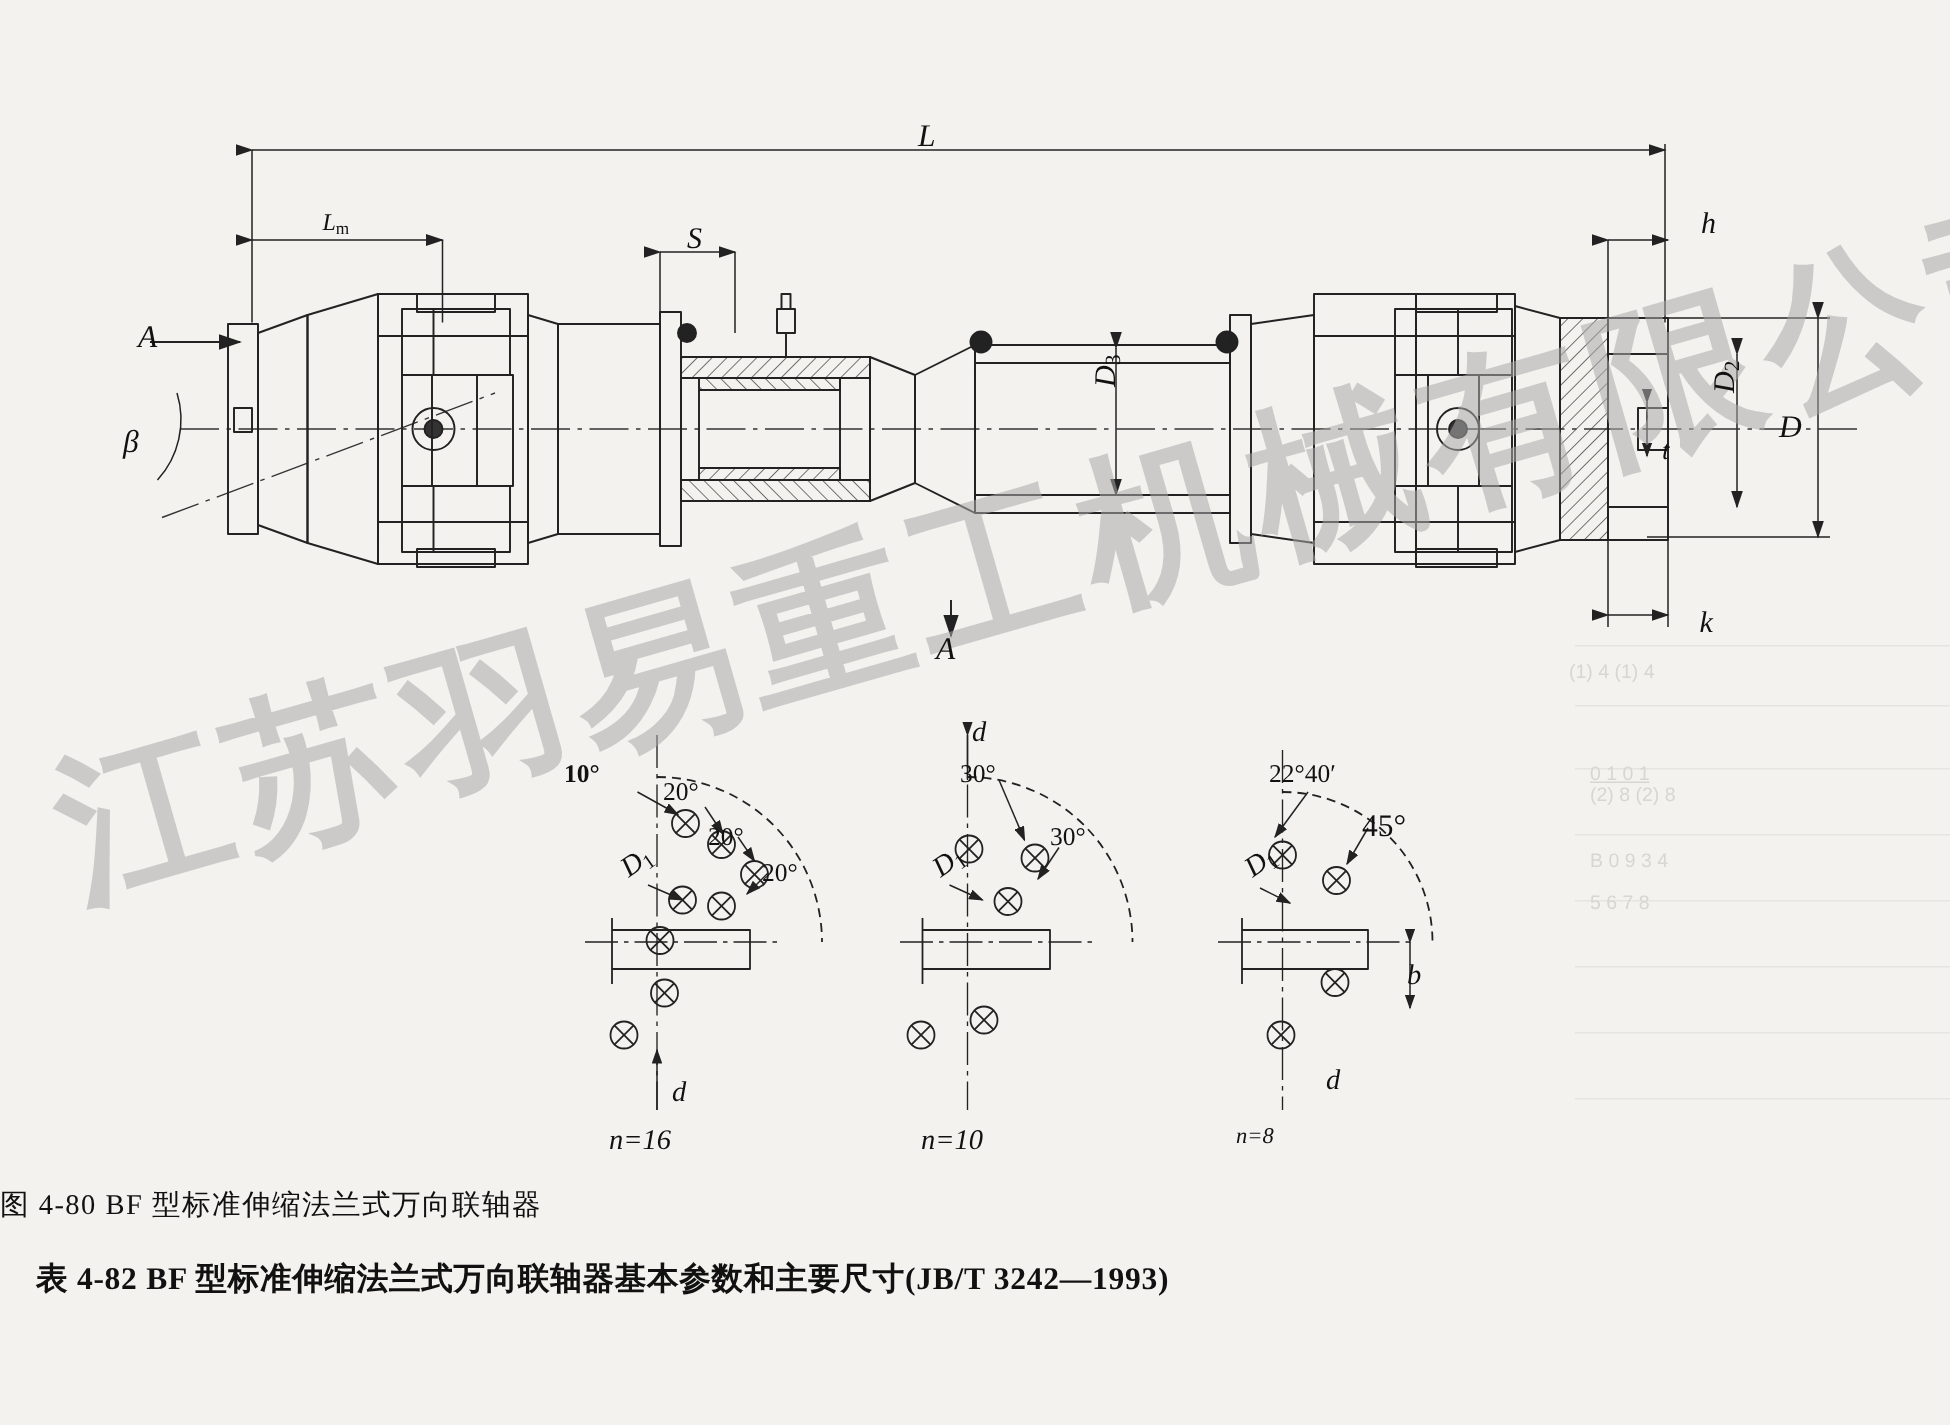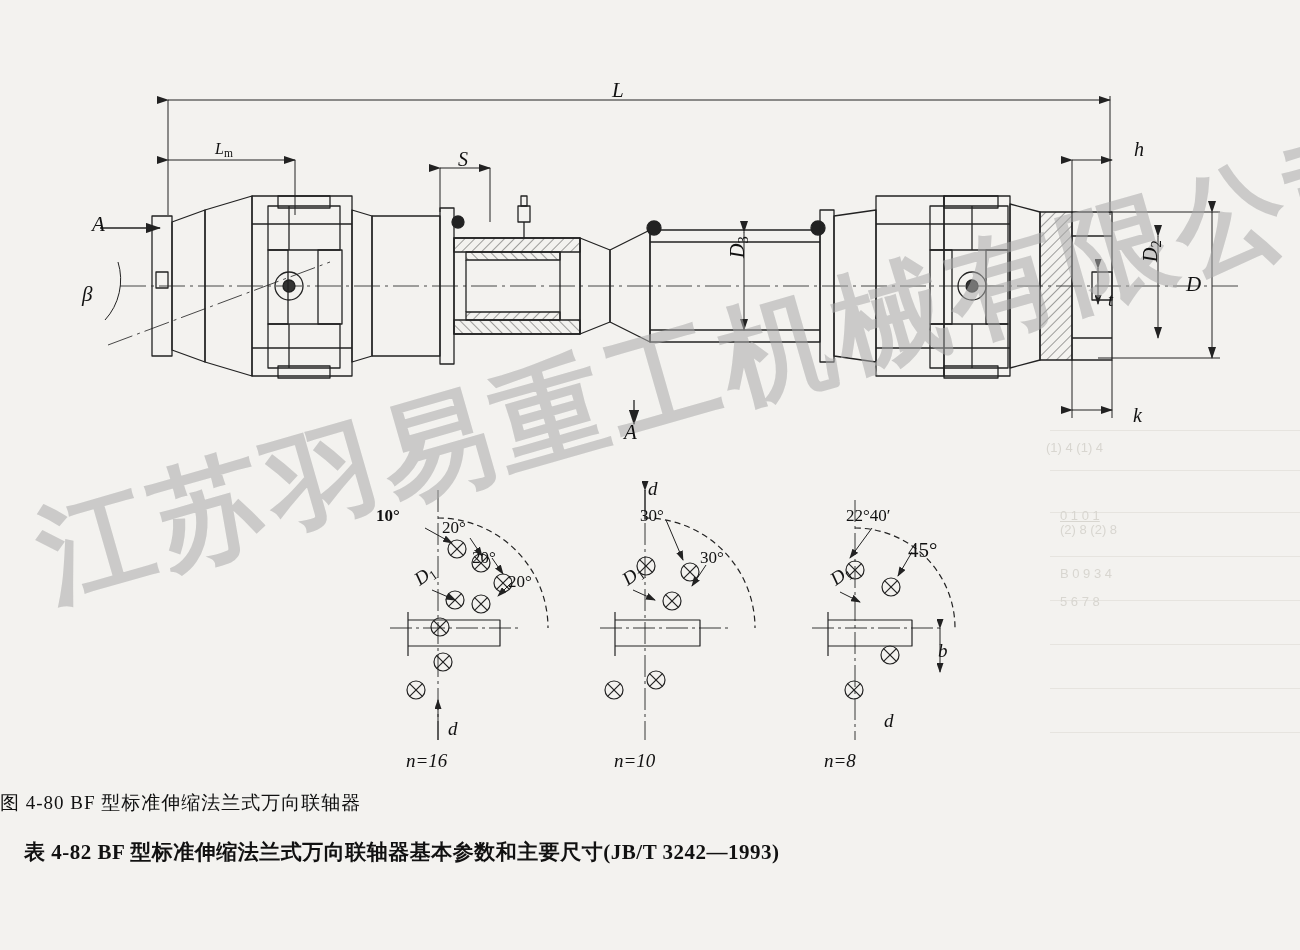--- a/index.html
+++ b/index.html
@@ -451,18 +451,18 @@
   <div class="lbl up" style="left:700px;top:548px;font-size:17px;">30°</div>
   <div class="lbl" style="left:618px;top:572px;font-size:19px;transform:rotate(-35deg);transform-origin:left top;"><span>D</span><span class="sub">1</span></div>
   <div class="lbl" style="left:648px;top:478px;font-size:19px;">d</div>
   <div class="lbl" style="left:614px;top:750px;font-size:19px;">n=10</div>
 
   <div class="lbl up" style="left:846px;top:506px;font-size:17px;">22°40′</div>
   <div class="lbl up" style="left:908px;top:538px;font-size:21px;">45°</div>
   <div class="lbl" style="left:826px;top:572px;font-size:19px;transform:rotate(-35deg);transform-origin:left top;"><span>D</span><span class="sub">1</span></div>
   <div class="lbl" style="left:938px;top:640px;font-size:19px;">b</div>
   <div class="lbl" style="left:884px;top:710px;font-size:19px;">d</div>
-  <div class="lbl" style="left:824px;top:750px;font-size:19px;">n=8</div>
+  <div class="lbl" style="left:824px;top:750px;font-size:15px;">n=8</div>
 
   <div class="caption" id="fig-caption">图 4-80    BF 型标准伸缩法兰式万向联轴器</div>
   <div class="caption" id="table-caption">表 4-82    BF 型标准伸缩法兰式万向联轴器基本参数和主要尺寸(JB/T 3242—1993)</div>
 
 </div>
 
 </body></html>

